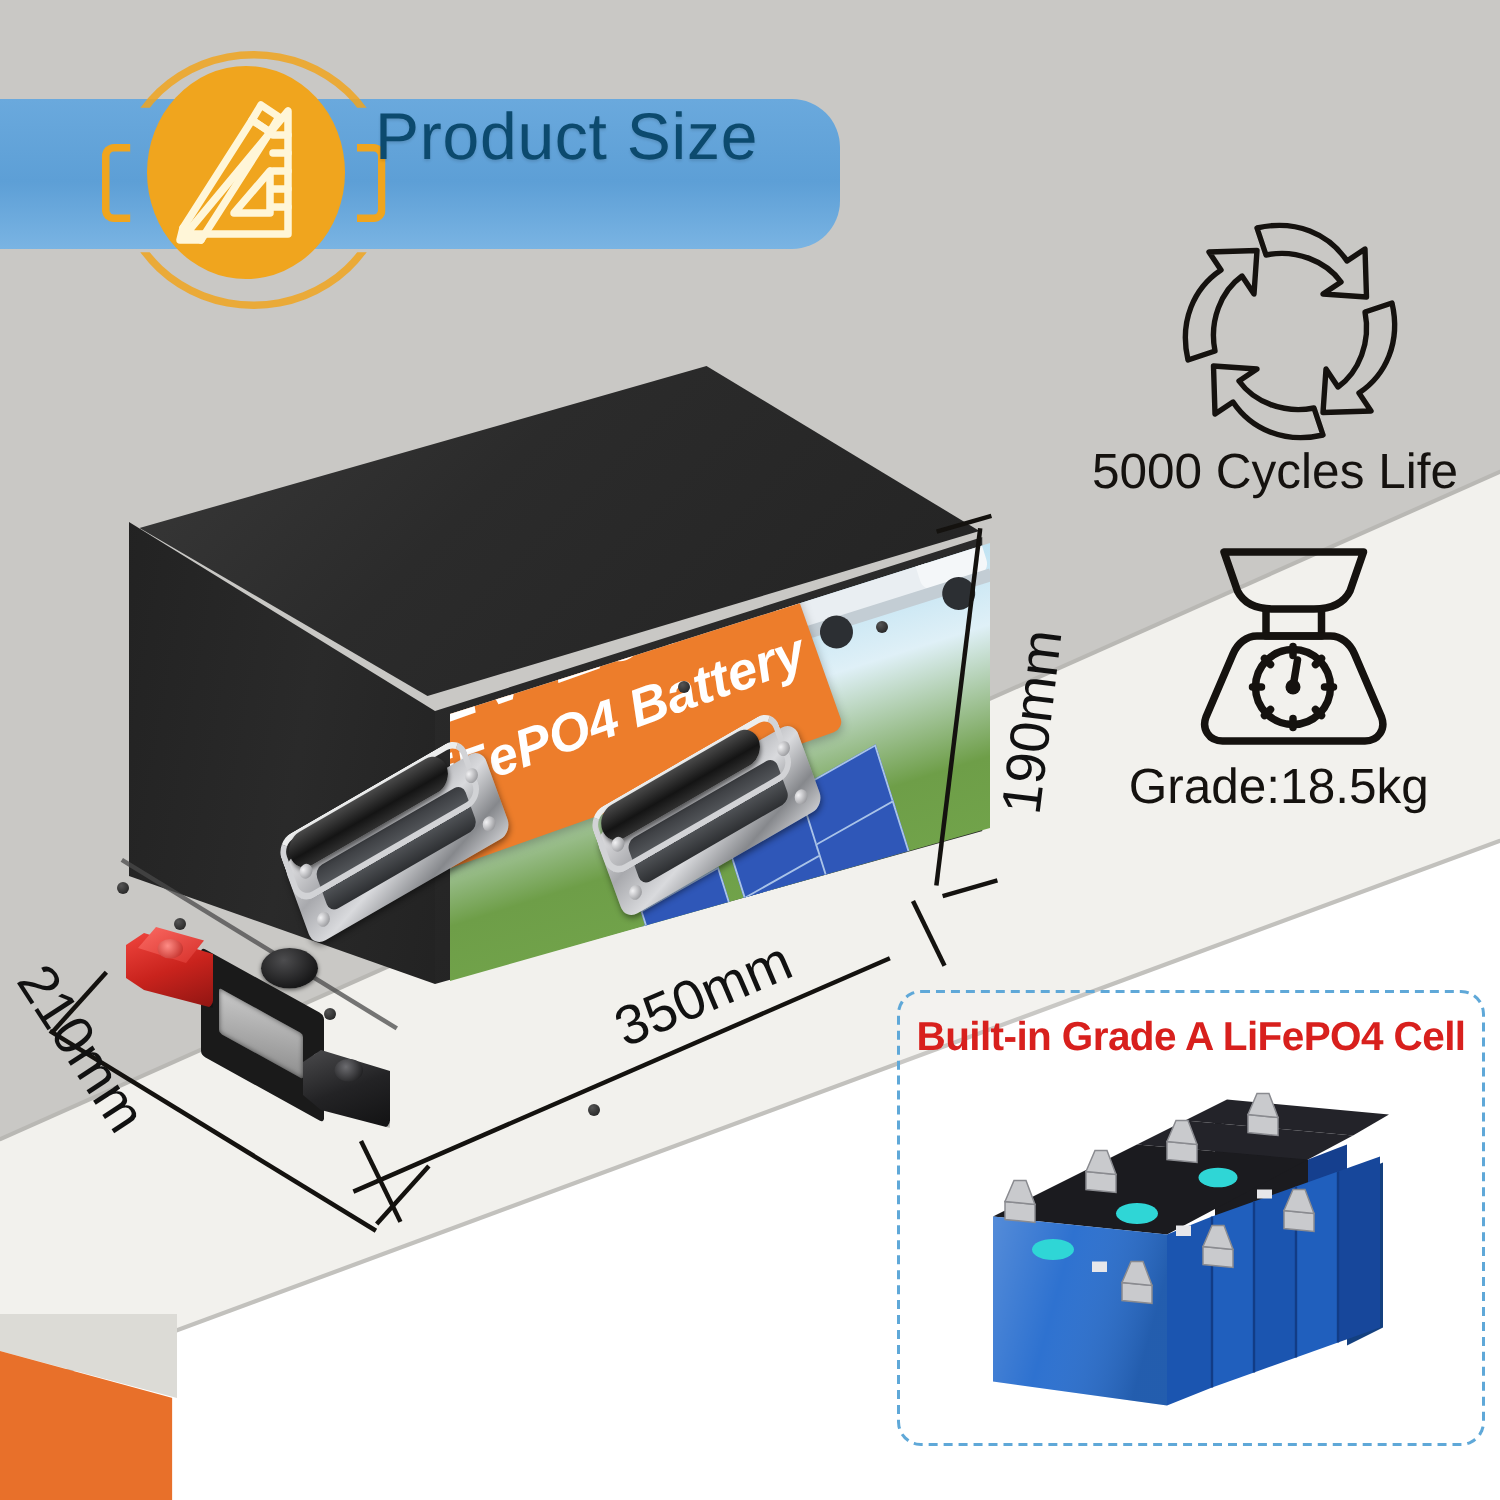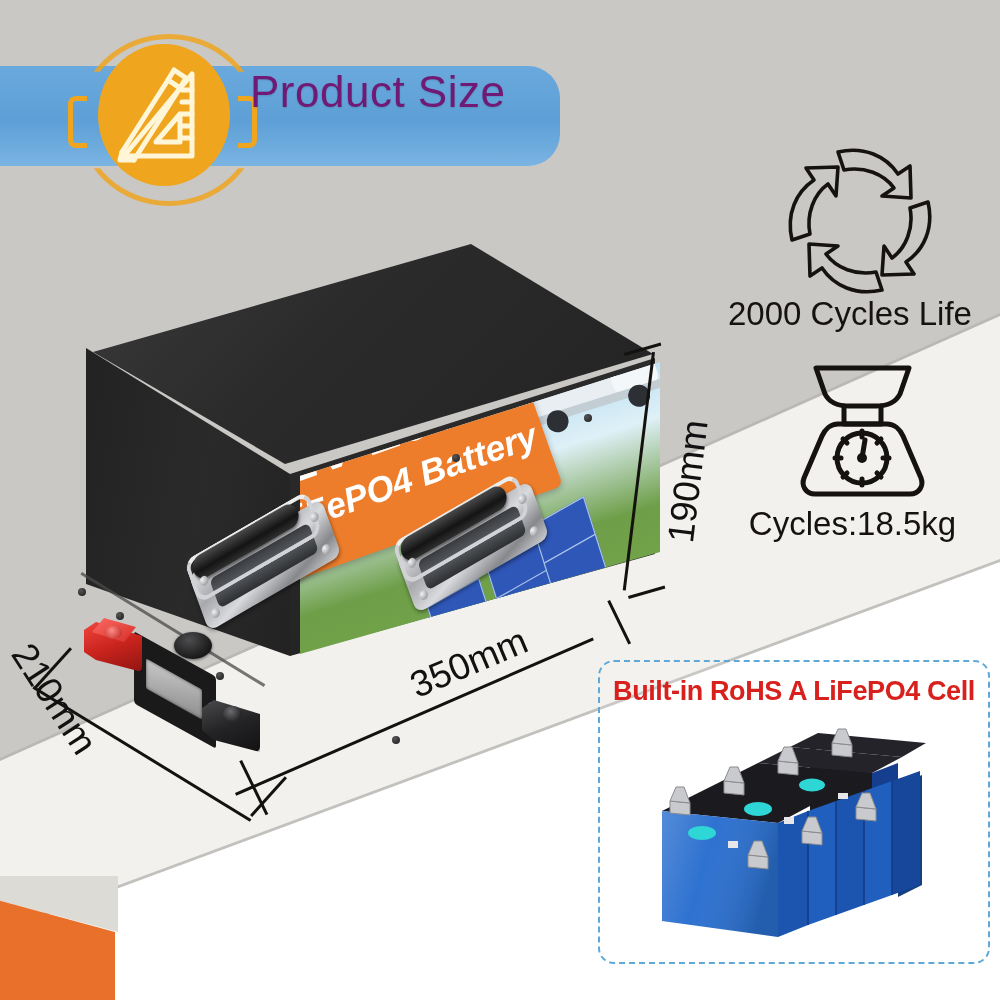--- a/index.html
+++ b/index.html
@@ -44,21 +44,21 @@
   }
 
   
   .banner{
     position:absolute;left:-20px;top:66px;width:580px;height:100px;
     background:linear-gradient(180deg,#6aa9dd 0%,#5d9fd6 55%,#7ab4e3 100%);
     border-radius:0 32px 32px 0;
   }
   .banner-title{
     position:absolute;left:250px;top:70px;width:300px;
-    font-size:44px;font-weight:500;color:#701a75;letter-spacing:.5px;
+    font-size:44px;font-weight:500;color:#0c4a6e;letter-spacing:.5px;
     line-height:1;white-space:nowrap;
     text-shadow:0 1px 2px rgba(0,0,0,.12);
   }
   .banner-sub{
     position:absolute;left:258px;top:122px;width:320px;
     font-size:31px;font-weight:400;color:#ffffff;
     line-height:1;white-space:nowrap;
   }
   .badge-circle{
     position:absolute;left:98px;top:44px;width:132px;height:142px;
@@ -303,35 +303,35 @@
   <div class="banner-title">Product Size</div>
 
   <svg class="cycles-icon" viewBox="0 0 165 160">
     <g fill="none" stroke="#15120f" stroke-width="3.6" stroke-linejoin="round" stroke-linecap="round">
       <path d="M60 12 C86 6 108 16 120 34 L132 26 L133 58 L104 56 L116 48 C106 34 86 26 66 30 Z"></path>
       <path d="M150 62 C156 88 146 110 128 122 L136 134 L104 135 L106 106 L114 118 C128 108 136 88 132 68 Z"></path>
       <path d="M104 150 C78 156 56 146 44 128 L32 136 L31 104 L60 106 L48 114 C58 128 78 136 98 132 Z"></path>
       <path d="M14 100 C8 74 18 52 36 40 L28 28 L60 27 L58 56 L50 44 C36 54 28 74 32 94 Z"></path>
     </g>
   </svg>
-  <div class="cycles-label">2000 Cycles Life</div>
+  <div class="cycles-label">5000 Cycles Life</div>
 
   <svg class="scale-icon" viewBox="0 0 145 145">
     <g fill="none" stroke="#15120f" stroke-width="5" stroke-linejoin="round" stroke-linecap="round">
       <path d="M26 10 L119 10 L110 36 C106 44 98 48 86 48 L59 48 C47 48 39 44 35 36 Z"></path>
       <path d="M54 48 L54 66 L91 66 L91 48"></path>
       <path d="M48 66 L97 66 C104 66 110 71 113 78 L131 120 C134 128 129 136 120 136 L25 136 C16 136 11 128 14 120 L32 78 C35 71 41 66 48 66 Z"></path>
       <circle cx="72" cy="100" r="25"></circle>
       <path d="M72 100 L75 82"></path>
       <path d="M72 73 L72 79 M72 121 L72 127 M45 100 L51 100 M93 100 L99 100
                M53 81 L57 85 M87 115 L91 119 M53 119 L57 115 M87 85 L91 81"></path>
     </g>
     <circle cx="72" cy="100" r="5" fill="#15120f"></circle>
   </svg>
-  <div class="weight-label">Cycles:18.5kg</div>
+  <div class="weight-label">Grade:18.5kg</div>
 
   <div class="battery">
     <div class="batt-side"></div>
     <div class="batt-top"></div>
     <div class="batt-front"></div>
     <div class="batt-edge-hl"></div>
 
     <div class="batt-label">
       <div class="label-img">
         <div class="lbl-sky-cloud"></div>
@@ -431,21 +431,21 @@
   <div class="dim-line dim-210c"></div>
   <div class="dim-line dim-190"></div>
   <div class="dim-line dim-190b"></div>
   <div class="dim-line dim-190c"></div>
 
   <div class="lbl-350">350mm</div>
   <div class="lbl-210">210mm</div>
   <div class="lbl-190">190mm</div>
 
   <div class="cells-box"></div>
-  <div class="cells-title">Built-in RoHS A LiFePO4 Cell</div>
+  <div class="cells-title">Built-in Grade A LiFePO4 Cell</div>
   <svg class="cells-art" viewBox="0 0 320 225">
 
     <g>
       <polygon points="170,22 232,48 232,148 170,122" fill="#1b1b1f"></polygon>
       <polygon points="196,34 258,60 258,160 196,134" fill="#1b1b1f"></polygon>
     </g>
 
     <polygon points="232,48 258,38 258,150 232,162" fill="#153f8e"></polygon>
     <polygon points="258,60 282,50 282,160 258,172" fill="#14407f"></polygon>
 

